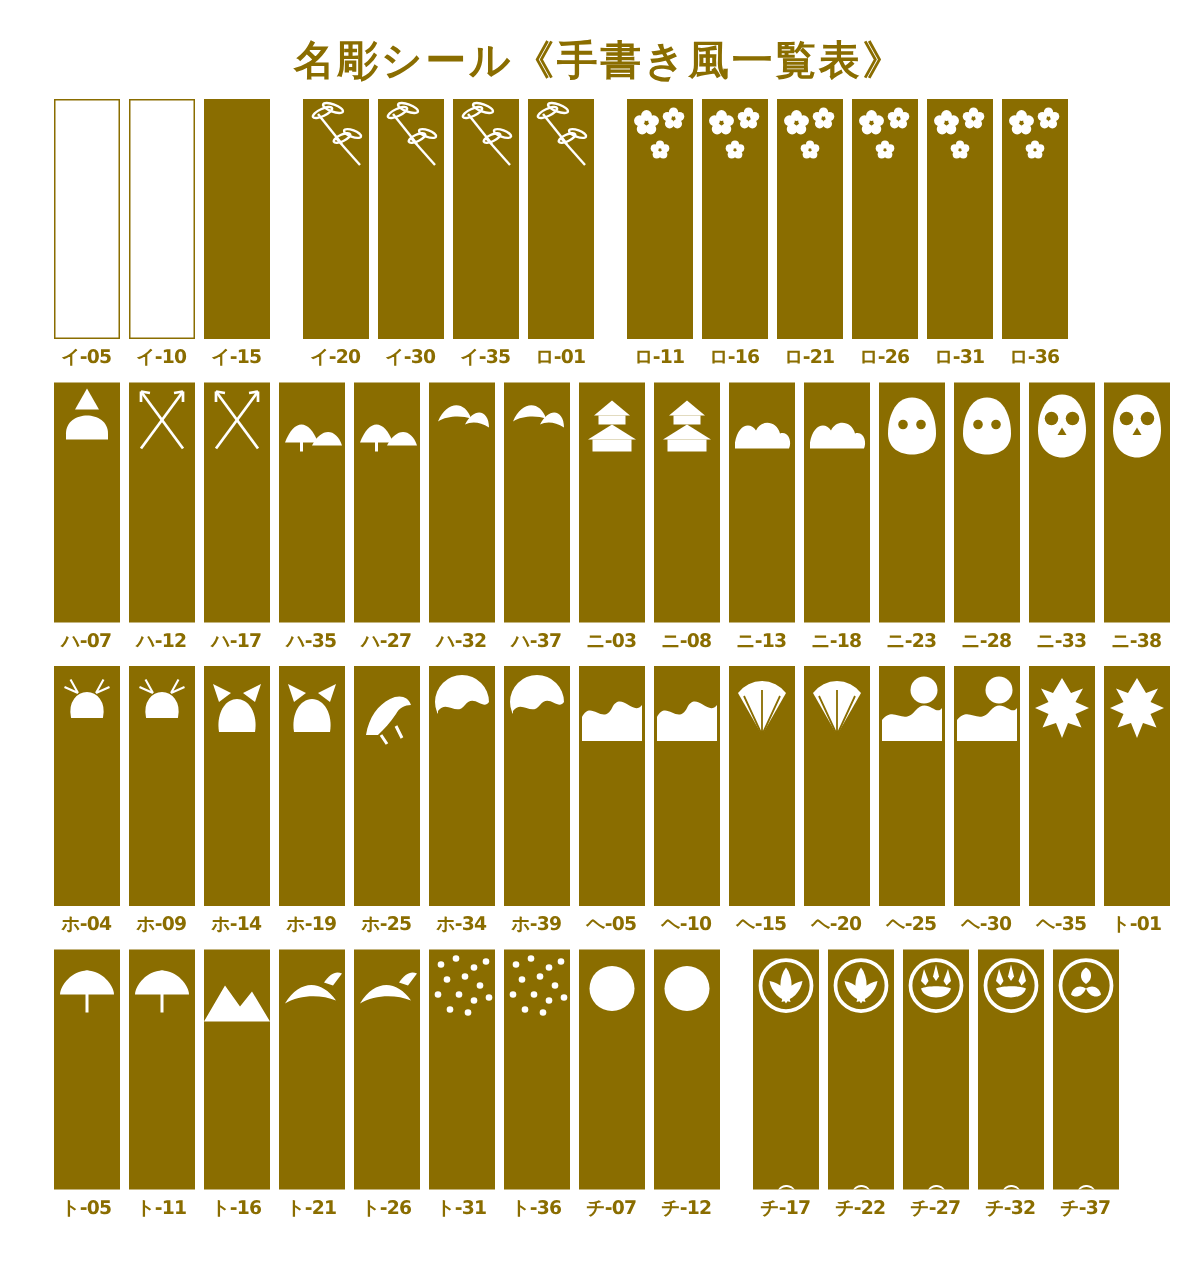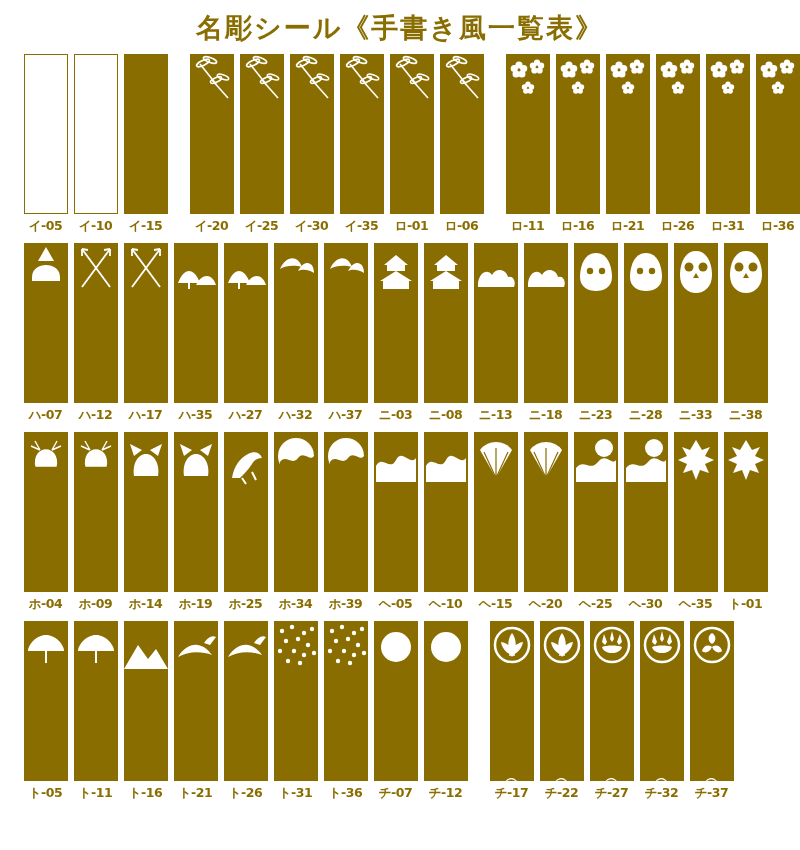--- a/index.html
+++ b/index.html
@@ -12,21 +12,21 @@
     height: 850px;
     font-family: "DejaVu Sans", "Liberation Sans", sans-serif;
     color: #8a6d00;
     overflow: hidden;
   }
   #page {
     position: relative;
     width: 800px;
     height: 850px;
     box-sizing: border-box;
-    padding: 0;
+    padding: 12px;
   }
   
   .title {
     text-align: center;
     font-size: 27px;
     font-weight: bold;
     letter-spacing: 2px;
     color: #8a6d00;
     padding-top: 10px;
     padding-bottom: 8px;
@@ -175,93 +175,57 @@
                     <ellipse cx="13" cy="9" rx="7" ry="2.4" transform="rotate(-25 13 9)"></ellipse>
                     <ellipse cx="20" cy="6" rx="7" ry="2.4" transform="rotate(20 20 6)"></ellipse>
                     <line x1="22" y1="26" x2="38" y2="44"></line>
                     <ellipse cx="26" cy="26" rx="6" ry="2.2" transform="rotate(-25 26 26)"></ellipse>
                     <ellipse cx="33" cy="23" rx="6" ry="2.2" transform="rotate(20 33 23)"></ellipse>
                   </g>
                 </svg>
               </div>
               <div class="name">宮本</div>
             </div>
-            <div class="code">イ-25</div>
+            <div class="code">イ-30</div>
           </div>
           <div class="cell">
             <div class="seal fill">
               <div class="motif">
                 <svg width="44" height="56" viewBox="0 0 44 56">
                   <g stroke="#ffffff" stroke-width="1.6" fill="none">
                     <line x1="10" y1="10" x2="26" y2="30"></line>
                     <ellipse cx="13" cy="9" rx="7" ry="2.4" transform="rotate(-25 13 9)"></ellipse>
                     <ellipse cx="20" cy="6" rx="7" ry="2.4" transform="rotate(20 20 6)"></ellipse>
                     <line x1="22" y1="26" x2="38" y2="44"></line>
                     <ellipse cx="26" cy="26" rx="6" ry="2.2" transform="rotate(-25 26 26)"></ellipse>
                     <ellipse cx="33" cy="23" rx="6" ry="2.2" transform="rotate(20 33 23)"></ellipse>
                   </g>
                 </svg>
               </div>
               <div class="name">宮本</div>
             </div>
-            <div class="code">イ-30</div>
+            <div class="code">イ-35</div>
           </div>
           <div class="cell">
             <div class="seal fill">
               <div class="motif">
                 <svg width="44" height="56" viewBox="0 0 44 56">
                   <g stroke="#ffffff" stroke-width="1.6" fill="none">
                     <line x1="10" y1="10" x2="26" y2="30"></line>
                     <ellipse cx="13" cy="9" rx="7" ry="2.4" transform="rotate(-25 13 9)"></ellipse>
                     <ellipse cx="20" cy="6" rx="7" ry="2.4" transform="rotate(20 20 6)"></ellipse>
                     <line x1="22" y1="26" x2="38" y2="44"></line>
                     <ellipse cx="26" cy="26" rx="6" ry="2.2" transform="rotate(-25 26 26)"></ellipse>
                     <ellipse cx="33" cy="23" rx="6" ry="2.2" transform="rotate(20 33 23)"></ellipse>
                   </g>
                 </svg>
               </div>
               <div class="name">宮本</div>
             </div>
-            <div class="code">イ-35</div>
-          </div>
-          <div class="cell">
-            <div class="seal fill">
-              <div class="motif">
-                <svg width="44" height="56" viewBox="0 0 44 56">
-                  <g stroke="#ffffff" stroke-width="1.6" fill="none">
-                    <line x1="10" y1="10" x2="26" y2="30"></line>
-                    <ellipse cx="13" cy="9" rx="7" ry="2.4" transform="rotate(-25 13 9)"></ellipse>
-                    <ellipse cx="20" cy="6" rx="7" ry="2.4" transform="rotate(20 20 6)"></ellipse>
-                    <line x1="22" y1="26" x2="38" y2="44"></line>
-                    <ellipse cx="26" cy="26" rx="6" ry="2.2" transform="rotate(-25 26 26)"></ellipse>
-                    <ellipse cx="33" cy="23" rx="6" ry="2.2" transform="rotate(20 33 23)"></ellipse>
-                  </g>
-                </svg>
-              </div>
-              <div class="name">宮本</div>
-            </div>
             <div class="code">ロ-01</div>
-          </div>
-          <div class="cell">
-            <div class="seal fill">
-              <div class="motif">
-                <svg width="44" height="56" viewBox="0 0 44 56">
-                  <g stroke="#ffffff" stroke-width="1.6" fill="none">
-                    <line x1="10" y1="10" x2="26" y2="30"></line>
-                    <ellipse cx="13" cy="9" rx="7" ry="2.4" transform="rotate(-25 13 9)"></ellipse>
-                    <ellipse cx="20" cy="6" rx="7" ry="2.4" transform="rotate(20 20 6)"></ellipse>
-                    <line x1="22" y1="26" x2="38" y2="44"></line>
-                    <ellipse cx="26" cy="26" rx="6" ry="2.2" transform="rotate(-25 26 26)"></ellipse>
-                    <ellipse cx="33" cy="23" rx="6" ry="2.2" transform="rotate(20 33 23)"></ellipse>
-                  </g>
-                </svg>
-              </div>
-              <div class="name">宮本</div>
-            </div>
-            <div class="code">ロ-06</div>
           </div>
         </div>
         <div class="group">
           <div class="cell">
             <div class="seal fill">
               <div class="motif">
                 <svg width="44" height="56" viewBox="0 0 44 56">
                   <g fill="#ffffff">
                     <circle cx="13.0" cy="11.0" r="3.6"></circle>
                     <circle cx="17.7" cy="14.5" r="3.6"></circle>

